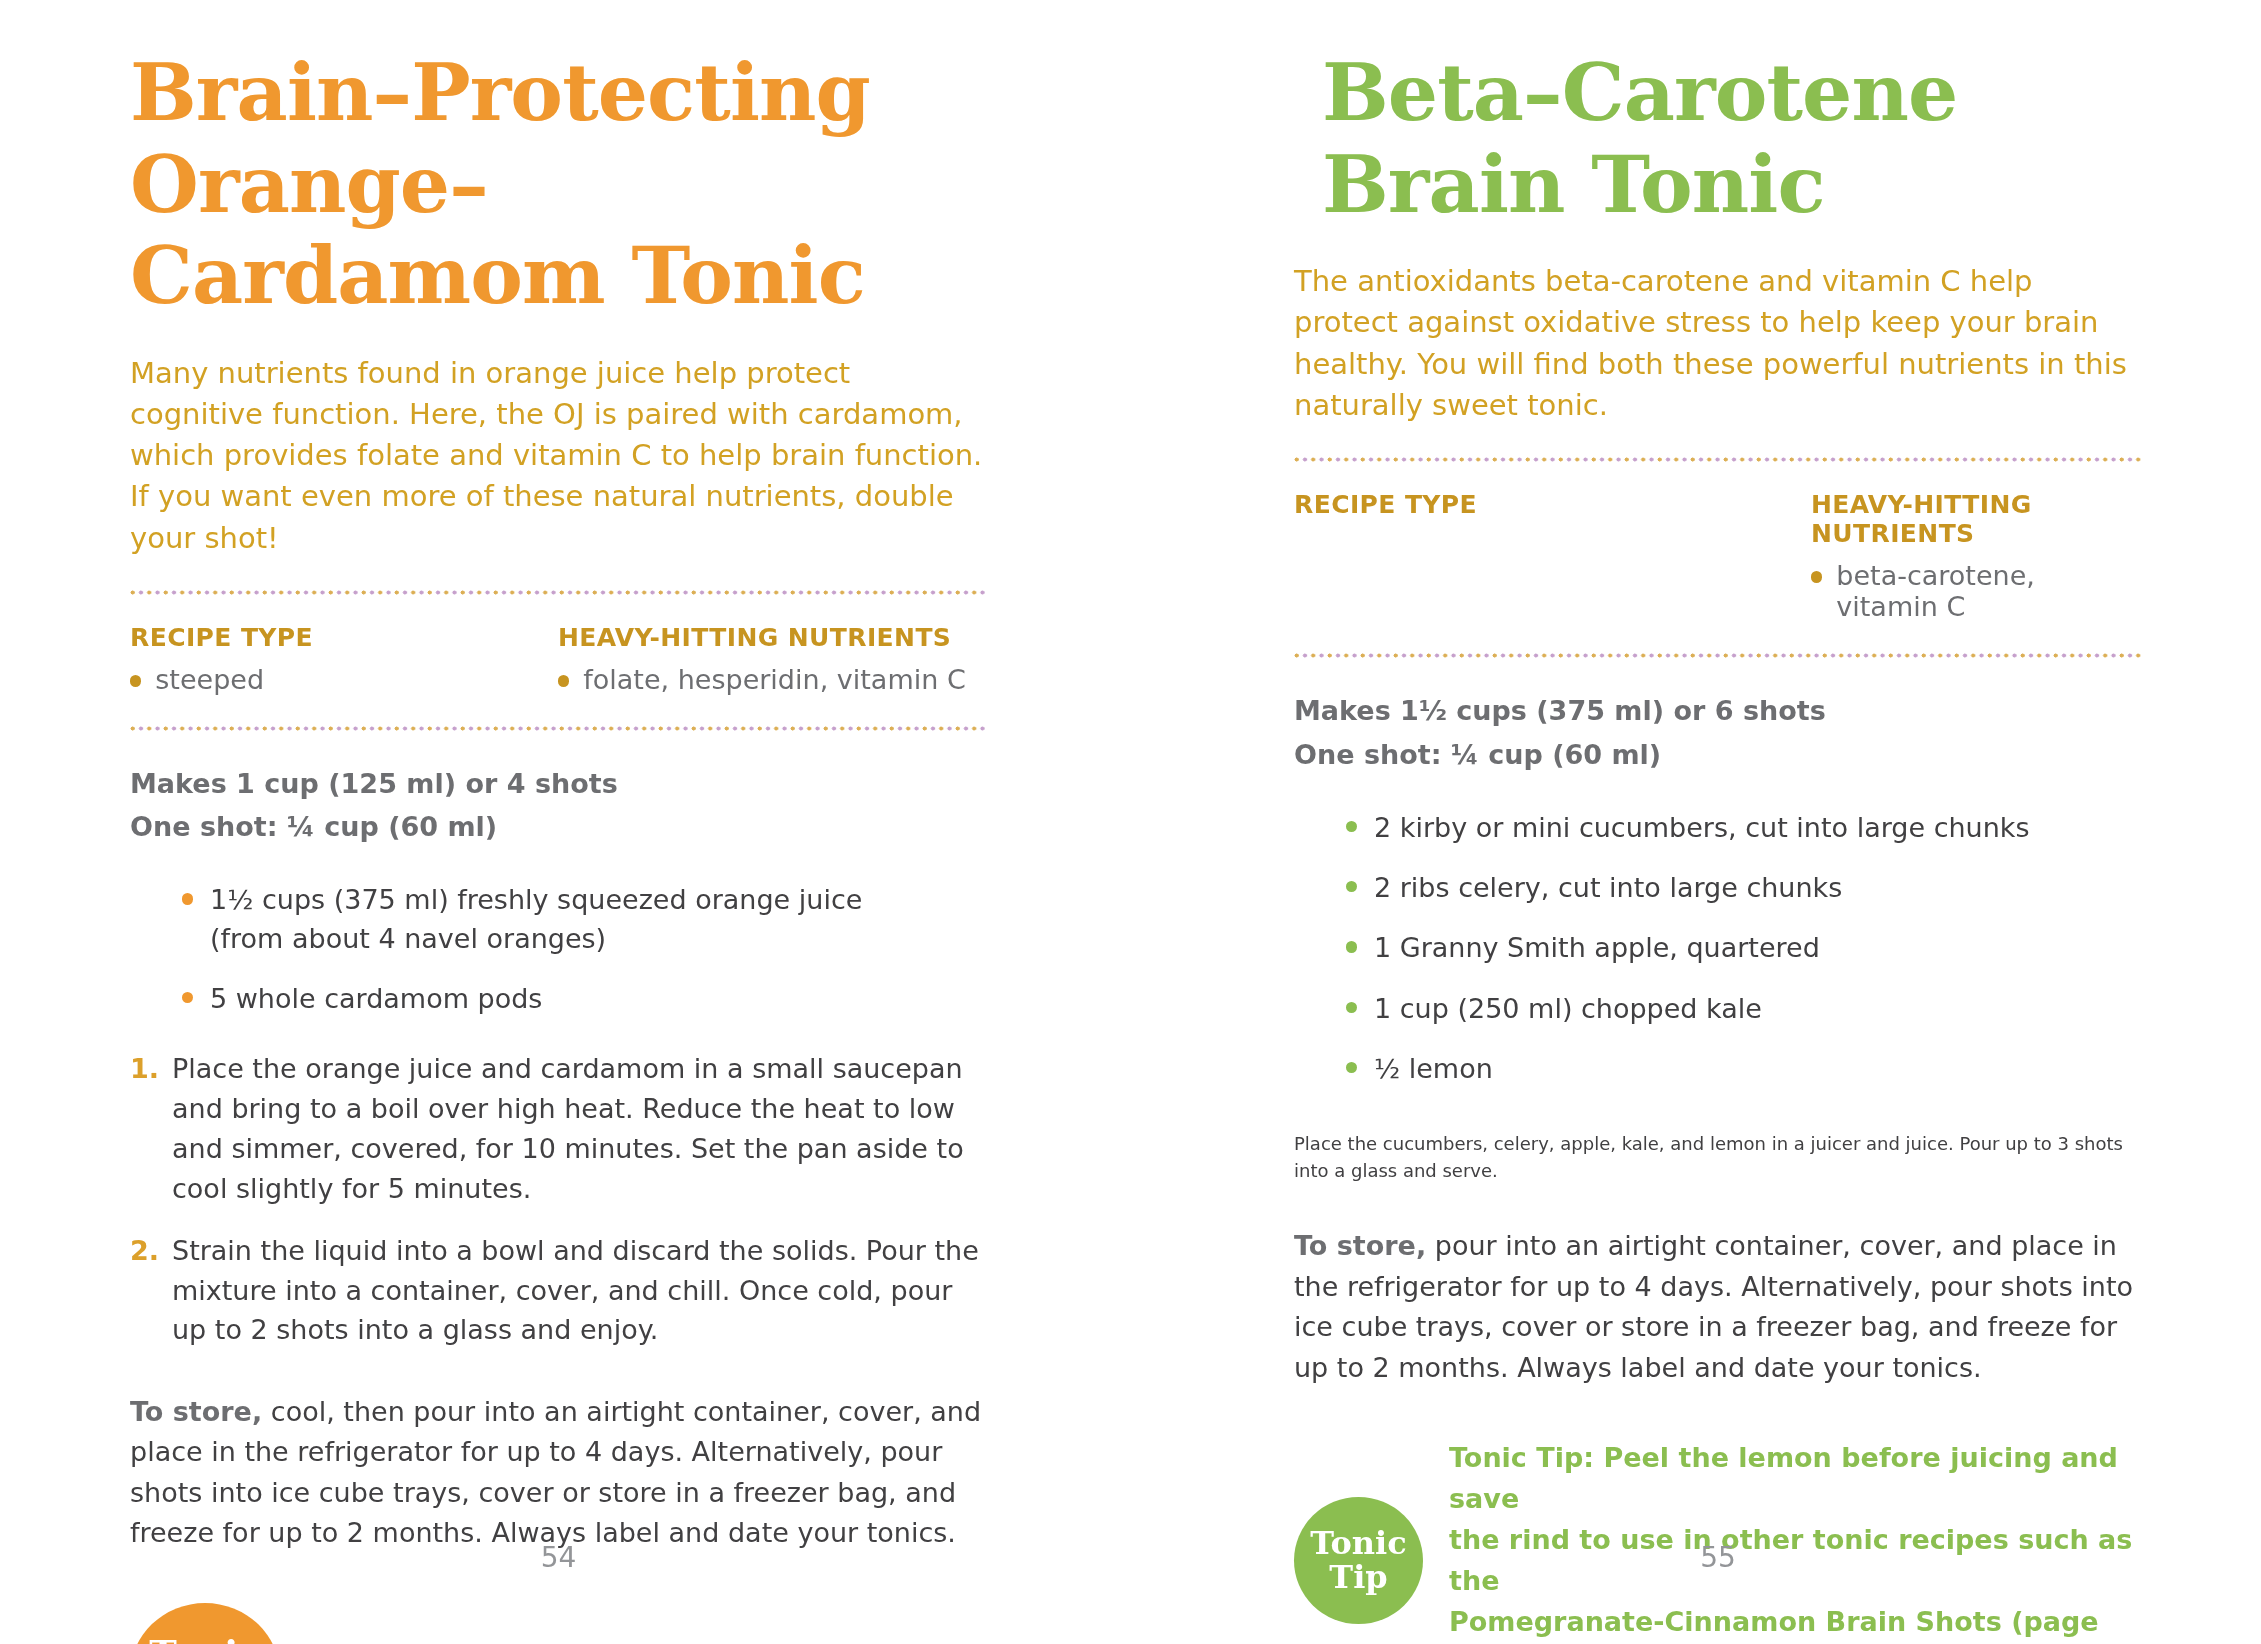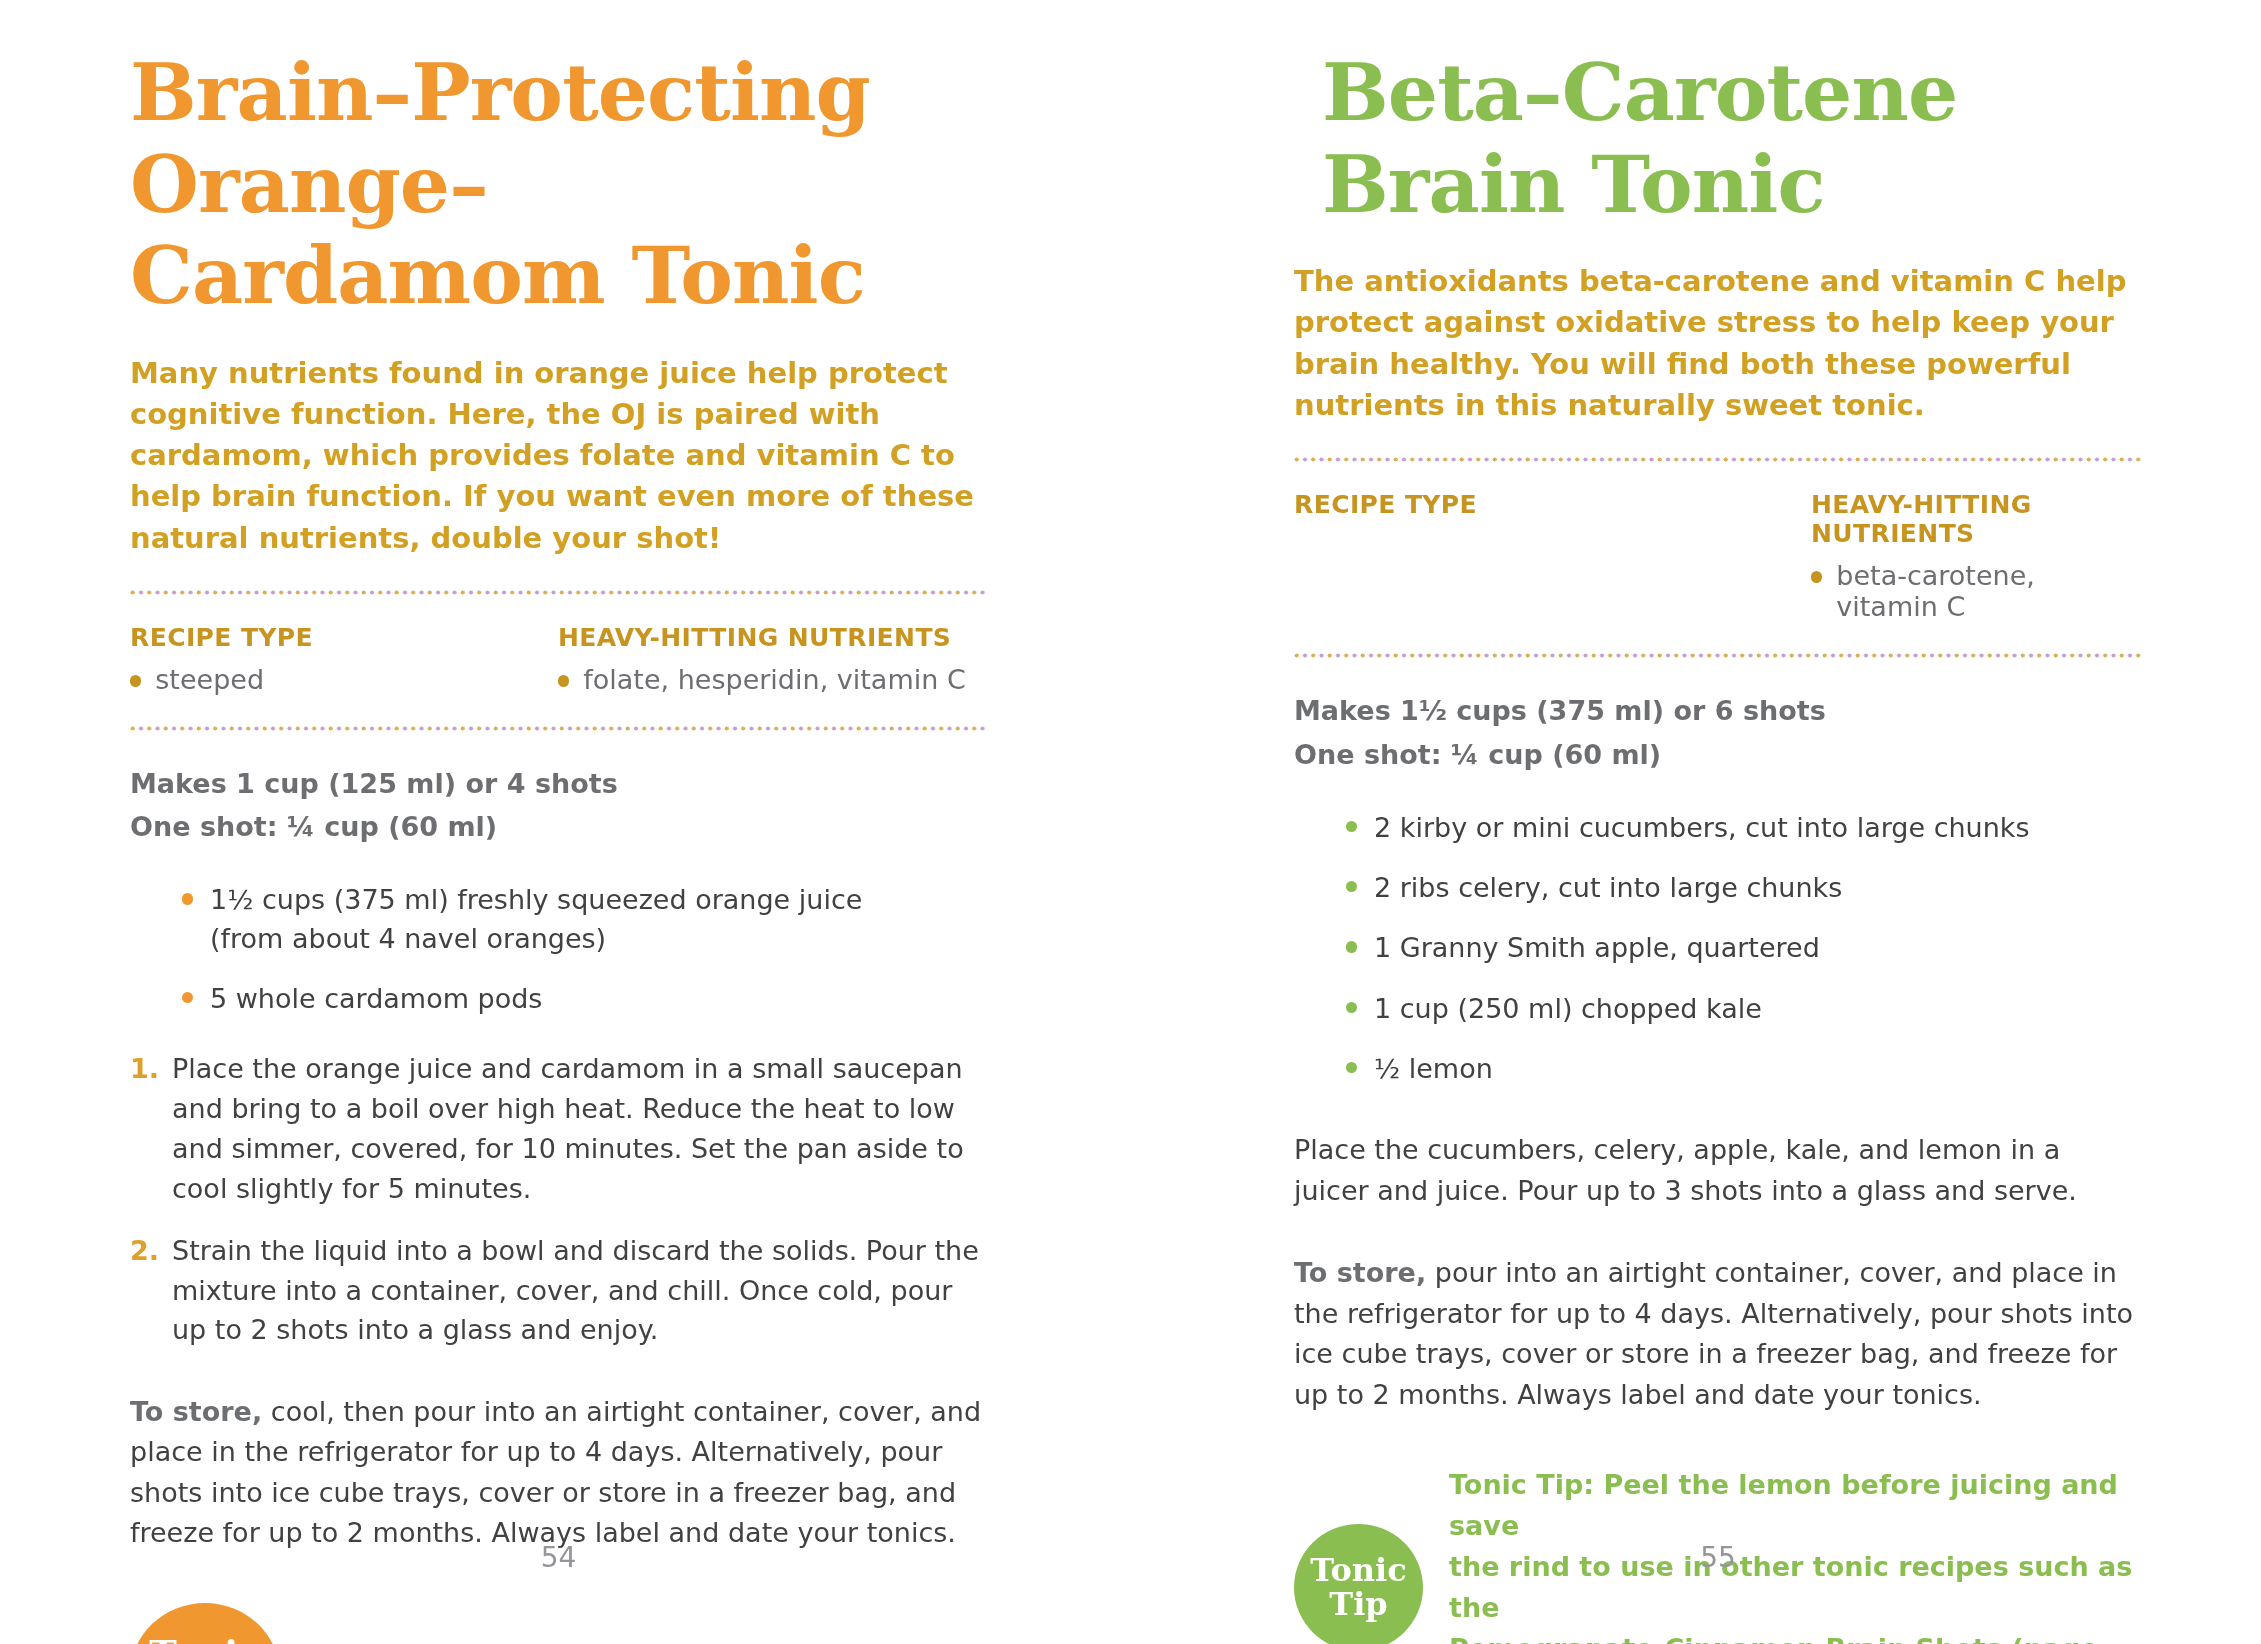--- a/index.html
+++ b/index.html
@@ -24,21 +24,21 @@
     white-space: pre-line;
     margin: 47px 0 0 0;
   }
   .page-left  .title { color: var(--left-accent); }
   .page-right .title { color: var(--right-accent); margin-left: 28px; }
 
   .intro {
     margin-top: 31px;
     font-size: 29px;
     line-height: 1.42;
-    font-weight: 700;
+    font-weight: 400;
     color: var(--intro-gold);
     max-width: 857px;
   }
 
   .divider {
     margin-top: 31px;
     height: 5.2px;
     background-image:
       radial-gradient(circle at 2.6px 2.6px, var(--dot-gold) 1.9px, rgba(0,0,0,0) 2.3px),
       radial-gradient(circle at 2.6px 2.6px, var(--dot-purple) 1.9px, rgba(0,0,0,0) 2.3px);
@@ -85,21 +85,21 @@
   }
   .ingredients li .ing-text { white-space: pre-line; }
   .ingredients li .dot { position: absolute; left: 52px; top: 0; margin-top: 12px; }
   .page-left  .ingredients .dot { background: var(--left-accent); }
   .page-right .ingredients .dot { background: var(--right-accent); }
 
   .steps { margin-top: 31px; }
   .step { display: flex; margin-bottom: 22.6px; font-size: 27px; line-height: 1.47; color: var(--body); }
   .step-num { flex: 0 0 42px; font-weight: 700; color: var(--step-gold); }
 
-  .method { margin-top: 42px; font-size: 27px; line-height: 1.5; color: var(--body); }
+  .method { margin-top: 42px; font-size: 18px; line-height: 1.5; color: var(--body); }
 
   .store { margin-top: 42px; font-size: 27px; line-height: 1.5; color: var(--body); }
   .store-lead { font-weight: 700; color: var(--gray); }
 
   .tip { margin-top: 49px; display: flex; align-items: center; gap: 26px; }
   .tip-badge {
     flex: 0 0 auto;
     border-radius: 50%;
     color: #ffffff;
     font-family: "DejaVu Serif", serif;

